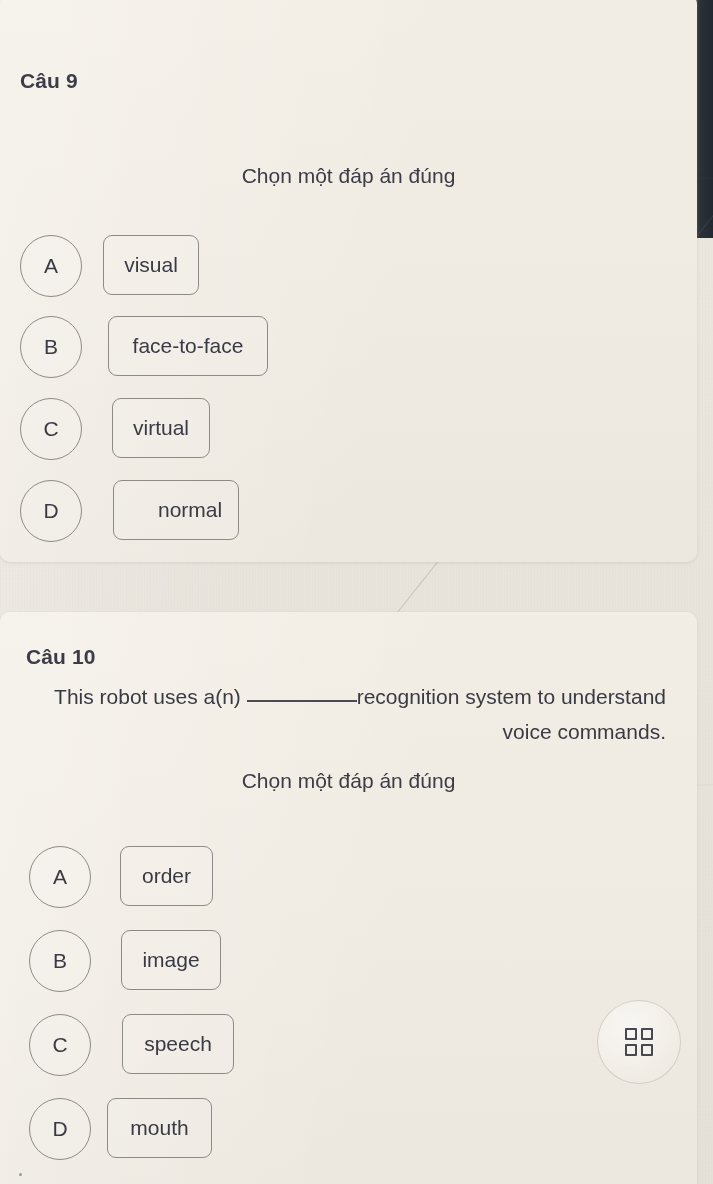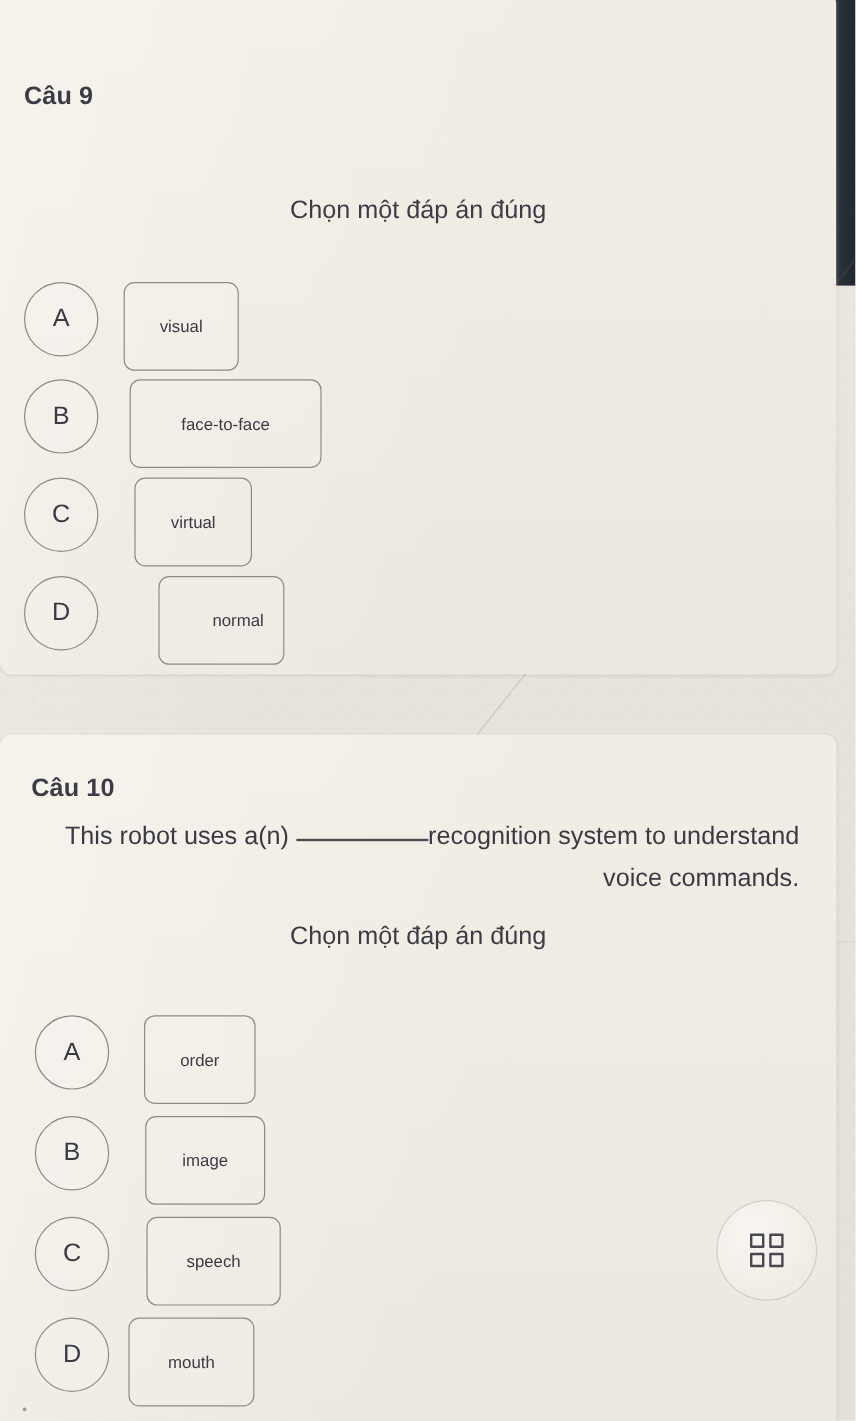--- a/index.html
+++ b/index.html
@@ -134,28 +134,28 @@
     box-sizing: border-box;
     display: flex;
     align-items: center;
     justify-content: center;
     font-size: 21px;
     color: #3a3a44;
     background: rgba(255,255,255,0.10);
   }
   .opt-box {
     position: absolute;
-    height: 74px;
+    height: 60px;
     border-radius: 9px;
     border: 1px solid #8e8a86;
     box-sizing: border-box;
     display: flex;
     align-items: center;
     justify-content: center;
-    font-size: 14px;
+    font-size: 21px;
     color: #3a3a44;
     padding: 0 16px;
     background: rgba(255,255,255,0.08);
   }
 
   
   .grid-fab {
     position: absolute;
     left: 597px;
     top: 1000px;
@@ -226,21 +226,21 @@
       <div class="opt-box" style="left:88px; min-width:160px;">face-to-face</div>
     </div>
 
     <div class="opt-row" style="left:20px; top:404px; width:300px; height:62px;">
       <div class="opt-letter">C</div>
       <div class="opt-box" style="left:92px; min-width:98px;">virtual</div>
     </div>
 
     <div class="opt-row" style="left:20px; top:486px; width:300px; height:62px;">
       <div class="opt-letter">D</div>
-      <div class="opt-box" style="left:112px; min-width:100px;padding-left:44px;">normal</div>
+      <div class="opt-box" style="left:93px; min-width:100px;padding-left:44px;">normal</div>
     </div>
   </div>
 
   <div class="card card-b">
 
     <div class="q-label" style="left:26px; top:33px;">Câu 10</div>
 
     <div class="q-text" style="left:26px; top:67px;text-align:right;">
       <span>This robot uses a(n)</span> <span class="blank b2"></span><span>recognition system to understand voice commands.</span>
     </div>

